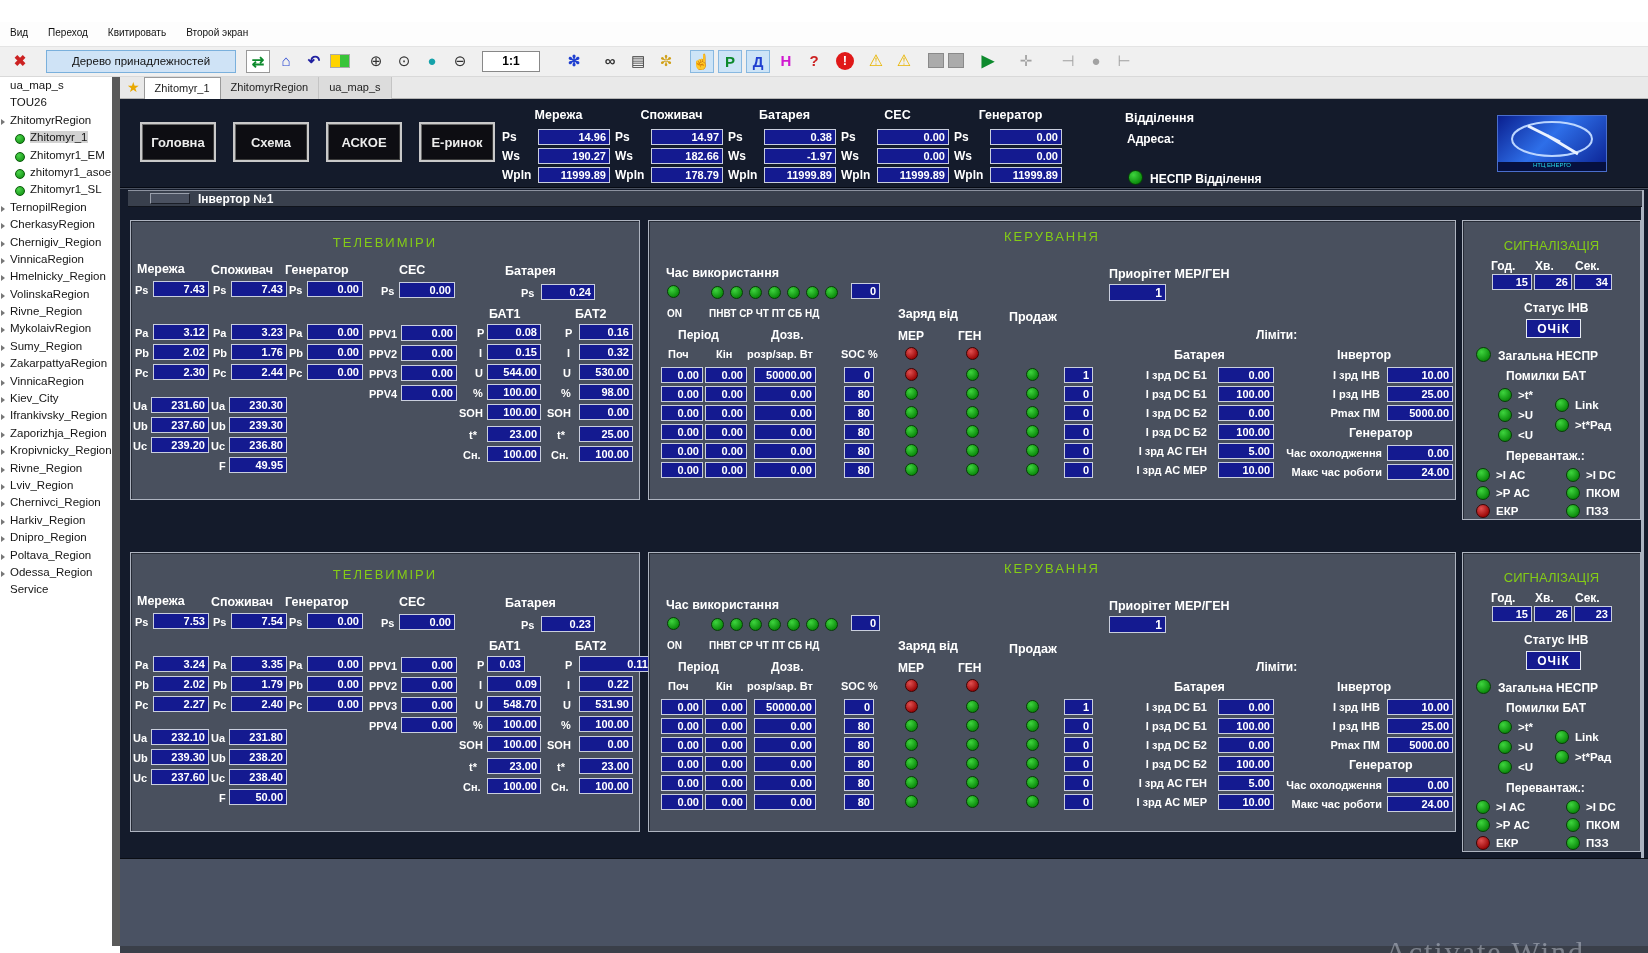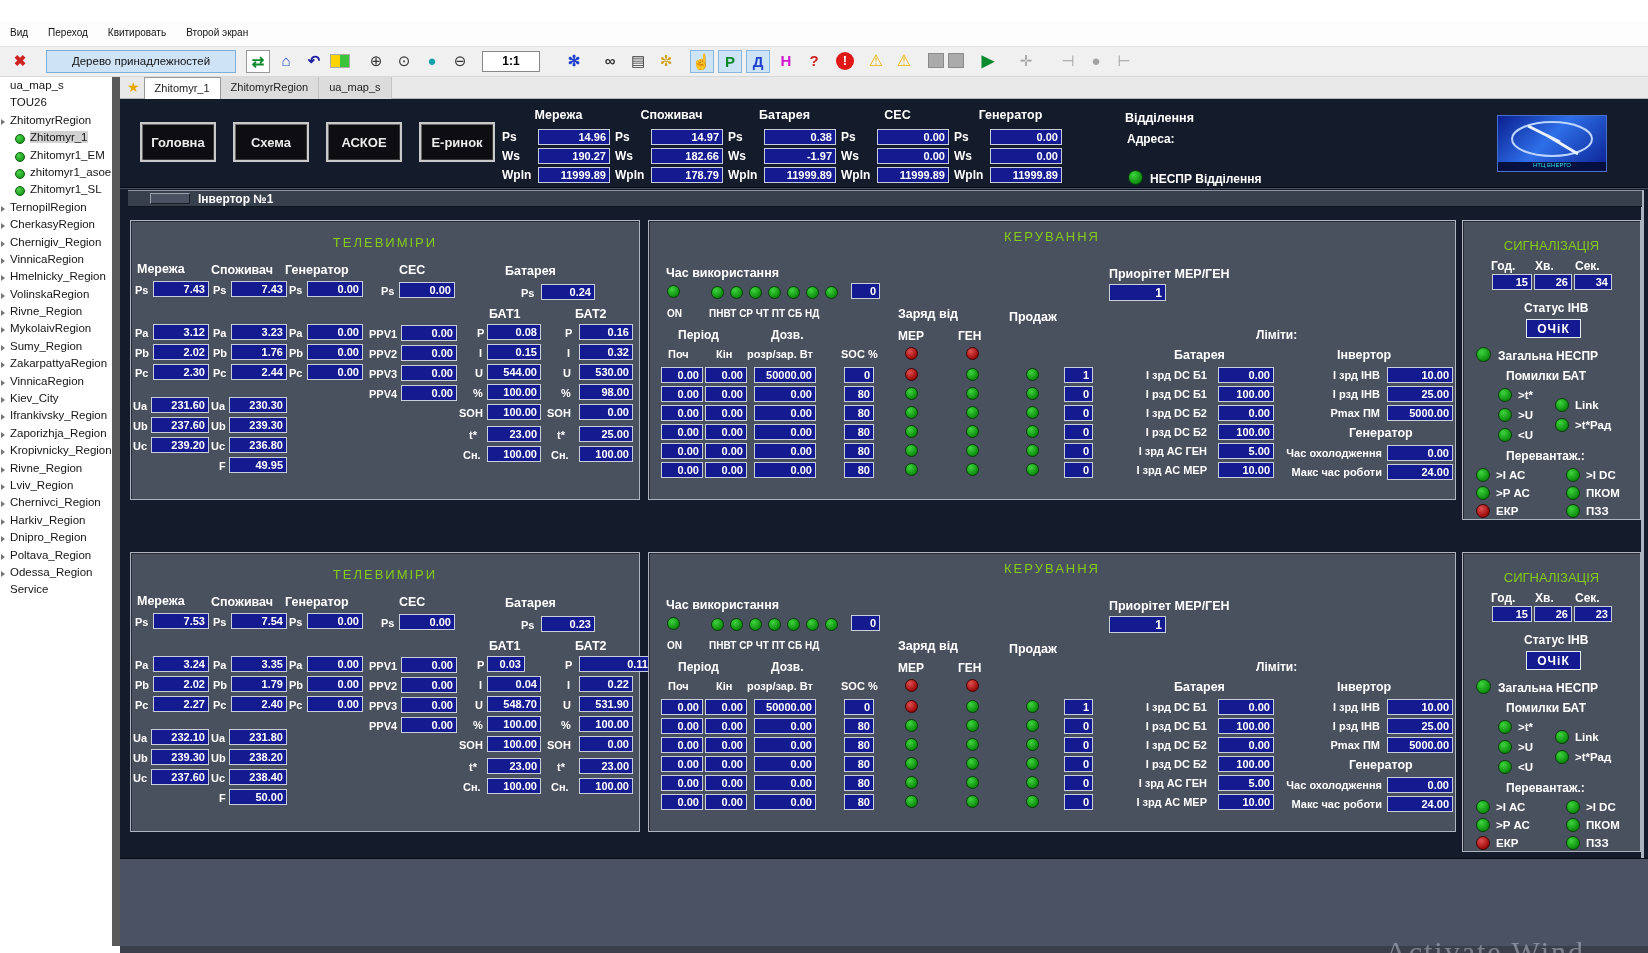--- a/index.html
+++ b/index.html
@@ -557,21 +557,21 @@
       <div class="lb" style="left:238px;top:167px">PPV4</div>
         <div class="fl" style="left:270px;top:164px;width:56px">0.00</div>
       <div class="hd" style="left:374px;top:43px">Батарея</div>
       <div class="lb" style="left:390px;top:66px">Ps</div>
         <div class="fl" style="left:410px;top:63px;width:54px">0.23</div>
       <div class="hd" style="left:358px;top:86px">БАТ1</div>
       <div class="hd" style="left:444px;top:86px">БАТ2</div>
       <div class="lb" style="left:346px;top:106px">P</div>
         <div class="fl" style="left:356px;top:103px;width:38px">0.03</div>
       <div class="lb" style="left:348px;top:126px">I</div>
-        <div class="fl" style="left:356px;top:123px;width:54px">0.04</div>
+        <div class="fl" style="left:356px;top:123px;width:54px">0.09</div>
       <div class="lb" style="left:344px;top:146px">U</div>
         <div class="fl" style="left:356px;top:143px;width:54px">548.70</div>
       <div class="lb" style="left:342px;top:166px">%</div>
         <div class="fl" style="left:356px;top:163px;width:54px">100.00</div>
       <div class="lb" style="left:328px;top:186px">SOH</div>
         <div class="fl" style="left:356px;top:183px;width:54px">100.00</div>
       <div class="lb" style="left:338px;top:208px">t*</div>
         <div class="fl" style="left:356px;top:205px;width:54px">23.00</div>
       <div class="lb" style="left:332px;top:228px">Сн.</div>
         <div class="fl" style="left:356px;top:225px;width:54px">100.00</div>

